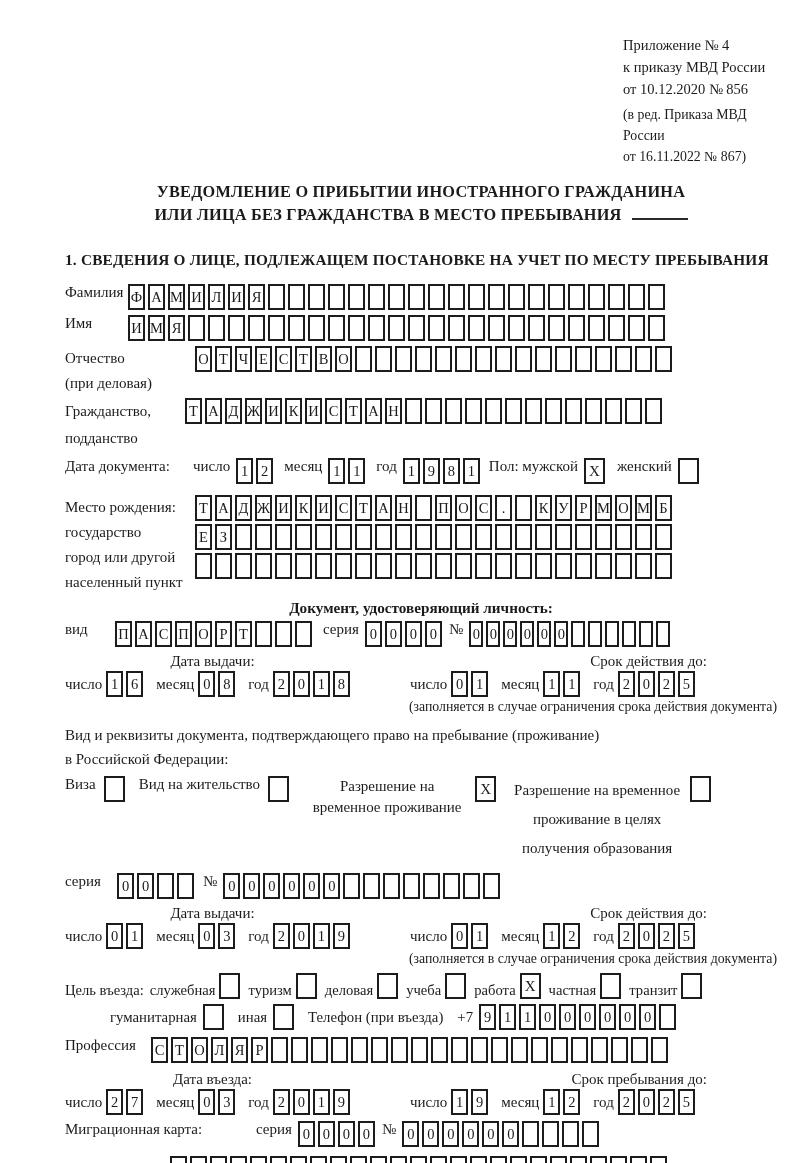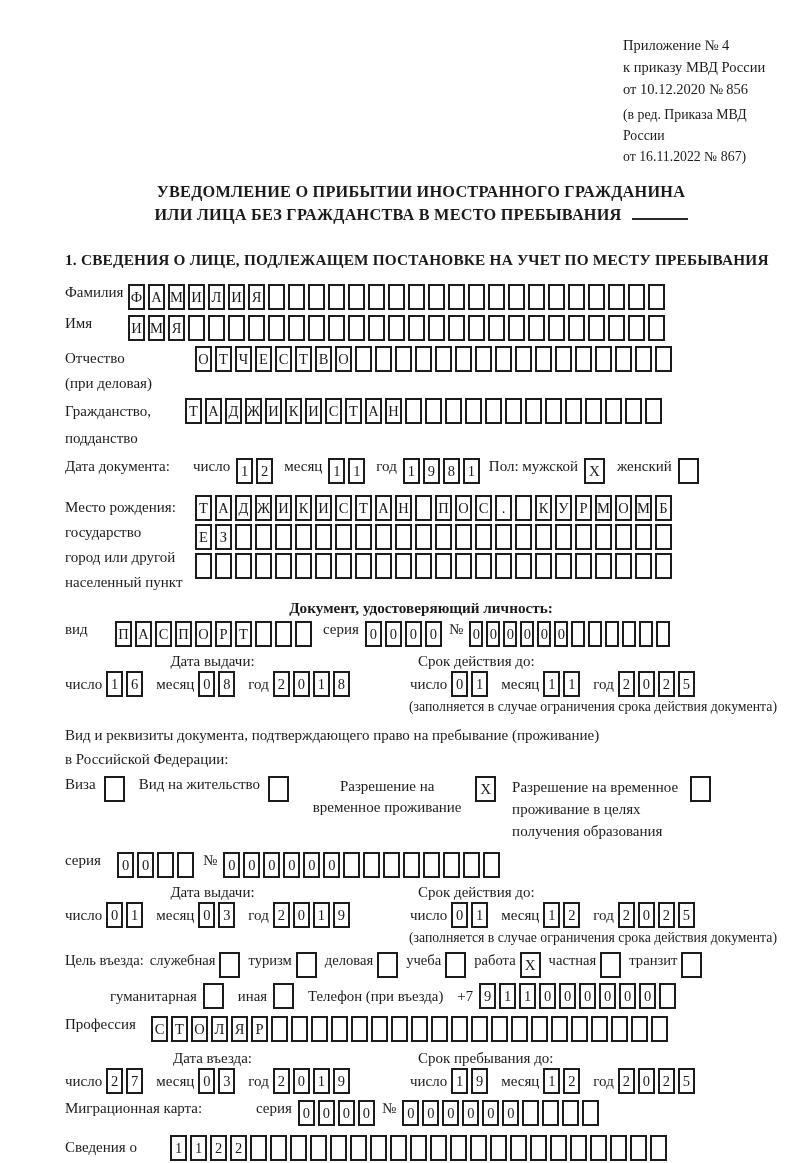--- a/index.html
+++ b/index.html
@@ -43,36 +43,36 @@
   .w-cit  { width:120px; flex:none; line-height:27px; }
   .w-reps { width:105px; flex:none; line-height:24px; }
   .w-prof { width:80px; flex:none; }
   .boxrows .cells { margin-bottom:3px; display:flex; }
 
   .doc-heading { text-align:center; font-weight:bold; font-size:15.2px; margin:4px 0 4px 0; }
 
   
   .date-heads { display:flex; margin-top:3px;gap:8px; }
   .dh-left  { width:345px; flex:none; text-align:center; padding-right:50px; }
-  .dh-right { flex:1; text-align:left; padding-right:70px; }
+  .dh-right { flex:1; text-align:right; padding-right:70px; }
   .date-row { display:flex; align-items:center; margin-top:1px; }
   .dgroup { display:flex; align-items:center; }
   .dgroup-left { width:345px; flex:none; }
   .dgroup .lbl { margin-right:4px; }
   .dgroup .gap { margin-left:10px; }
   .note-right { text-align:right; font-size:13.8px; margin-top:2px; margin-bottom:4px; }
 
   .resdoc-para { margin-top:8px; line-height:24px; }
   .opts { display:flex; align-items:flex-start; margin-top:5px; margin-bottom:10px; }
   .opt { display:flex; align-items:flex-start; }
   .opt .opt-label { margin-right:8px; }
   .opt-c2 { width:160px; text-align:center; line-height:21px; flex:none; }
-  .opt-c3 { width:170px; text-align:left; line-height:22px; flex:none; }
-
-  .purpose { display:flex; align-items:flex-start; margin-top:6px; font-size:14.6px; white-space:nowrap; }
+  .opt-c3 { width:170px; text-align:center; line-height:29px; flex:none; }
+
+  .purpose { display:flex; align-items:flex-end; margin-top:6px; font-size:14.6px; white-space:nowrap; }
   .purpose .cbox { margin-left:4px; margin-right:8px; }
   .purpose2 { display:flex; align-items:center; margin-top:5px; font-size:14.8px; white-space:nowrap; padding-left:45px; }
   .purpose2 .cbox { margin-left:6px; margin-right:14px; }
 
   .mig-label { width:155px; flex:none; }
   .reps { display:flex; align-items:flex-start; margin-top:6px; }
 </style>
 </head>
 <body>
 

